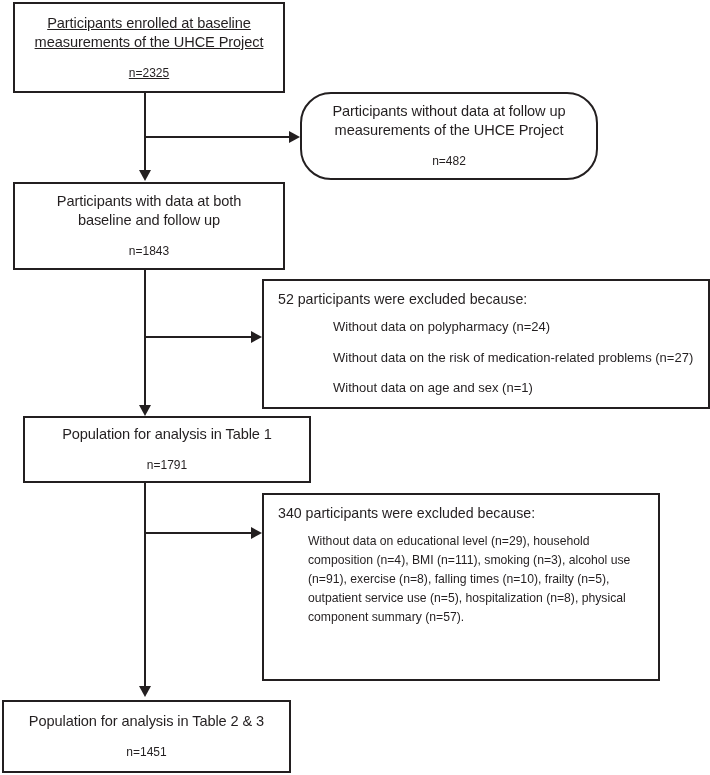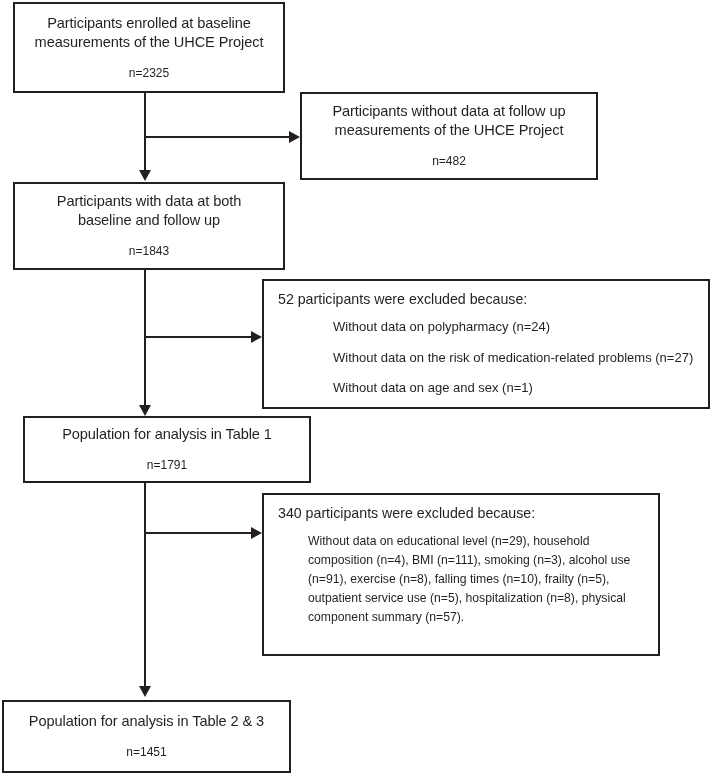--- a/index.html
+++ b/index.html
@@ -100,33 +100,33 @@
     border-top: 6px solid transparent;
     border-bottom: 6px solid transparent;
     border-left: 11px solid #231f20;
   }
 </style>
 </head>
 <body>
 
 <div id="flowchart">
 
-  <div class="node centered" style="left:13px; top:2px; width:272px; height:91px;">
+  <div class="node centered" style="left:13px; top:2px; width:272px; height:91px;text-decoration:underline;">
     <div class="node-line">Participants enrolled at baseline</div>
     <div class="node-line">measurements of the UHCE Project</div>
     <div class="node-count">n=2325</div>
   </div>
 
   <div class="vline" style="left:144px; top:93px; height:78px;"></div>
   <div class="arrow-down" style="left:139px; top:170px;"></div>
 
   <div class="hline" style="left:144px; top:136px; width:146px;"></div>
   <div class="arrow-right" style="left:289px; top:131px;"></div>
 
-  <div class="node centered" style="left:300px; top:92px; width:298px; height:88px;">
+  <div class="node centered" style="left:300px; top:92px; width:298px; height:88px;border-radius:31px;">
     <div class="node-line">Participants without data at follow up</div>
     <div class="node-line">measurements of the UHCE Project</div>
     <div class="node-count">n=482</div>
   </div>
 
   <div class="node centered" style="left:13px; top:182px; width:272px; height:88px;">
     <div class="node-line">Participants with data at both</div>
     <div class="node-line">baseline and follow up</div>
     <div class="node-count">n=1843</div>
   </div>
@@ -150,21 +150,21 @@
     <div class="node-line">Population for analysis in Table 1</div>
     <div class="node-count">n=1791</div>
   </div>
 
   <div class="vline" style="left:144px; top:483px; height:204px;"></div>
   <div class="arrow-down" style="left:139px; top:686px;"></div>
 
   <div class="hline" style="left:144px; top:532px; width:108px;"></div>
   <div class="arrow-right" style="left:251px; top:527px;"></div>
 
-  <div class="node excl" style="left:262px; top:493px; width:398px; height:163px;">
+  <div class="node excl" style="left:262px; top:493px; width:398px; height:188px;">
     <div class="excl-title">340 participants were excluded because:</div>
     <div class="excl-para">Without data on educational level (n=29), household composition (n=4), BMI (n=111), smoking (n=3), alcohol use (n=91), exercise (n=8), falling times (n=10), frailty (n=5), outpatient service use (n=5), hospitalization (n=8), physical component summary (n=57).</div>
   </div>
 
   <div class="node centered" style="left:2px; top:700px; width:289px; height:73px;text-align:center;">
     <div class="node-line">Population for analysis in Table 2 &amp; 3</div>
     <div class="node-count">n=1451</div>
   </div>
 
 </div>

